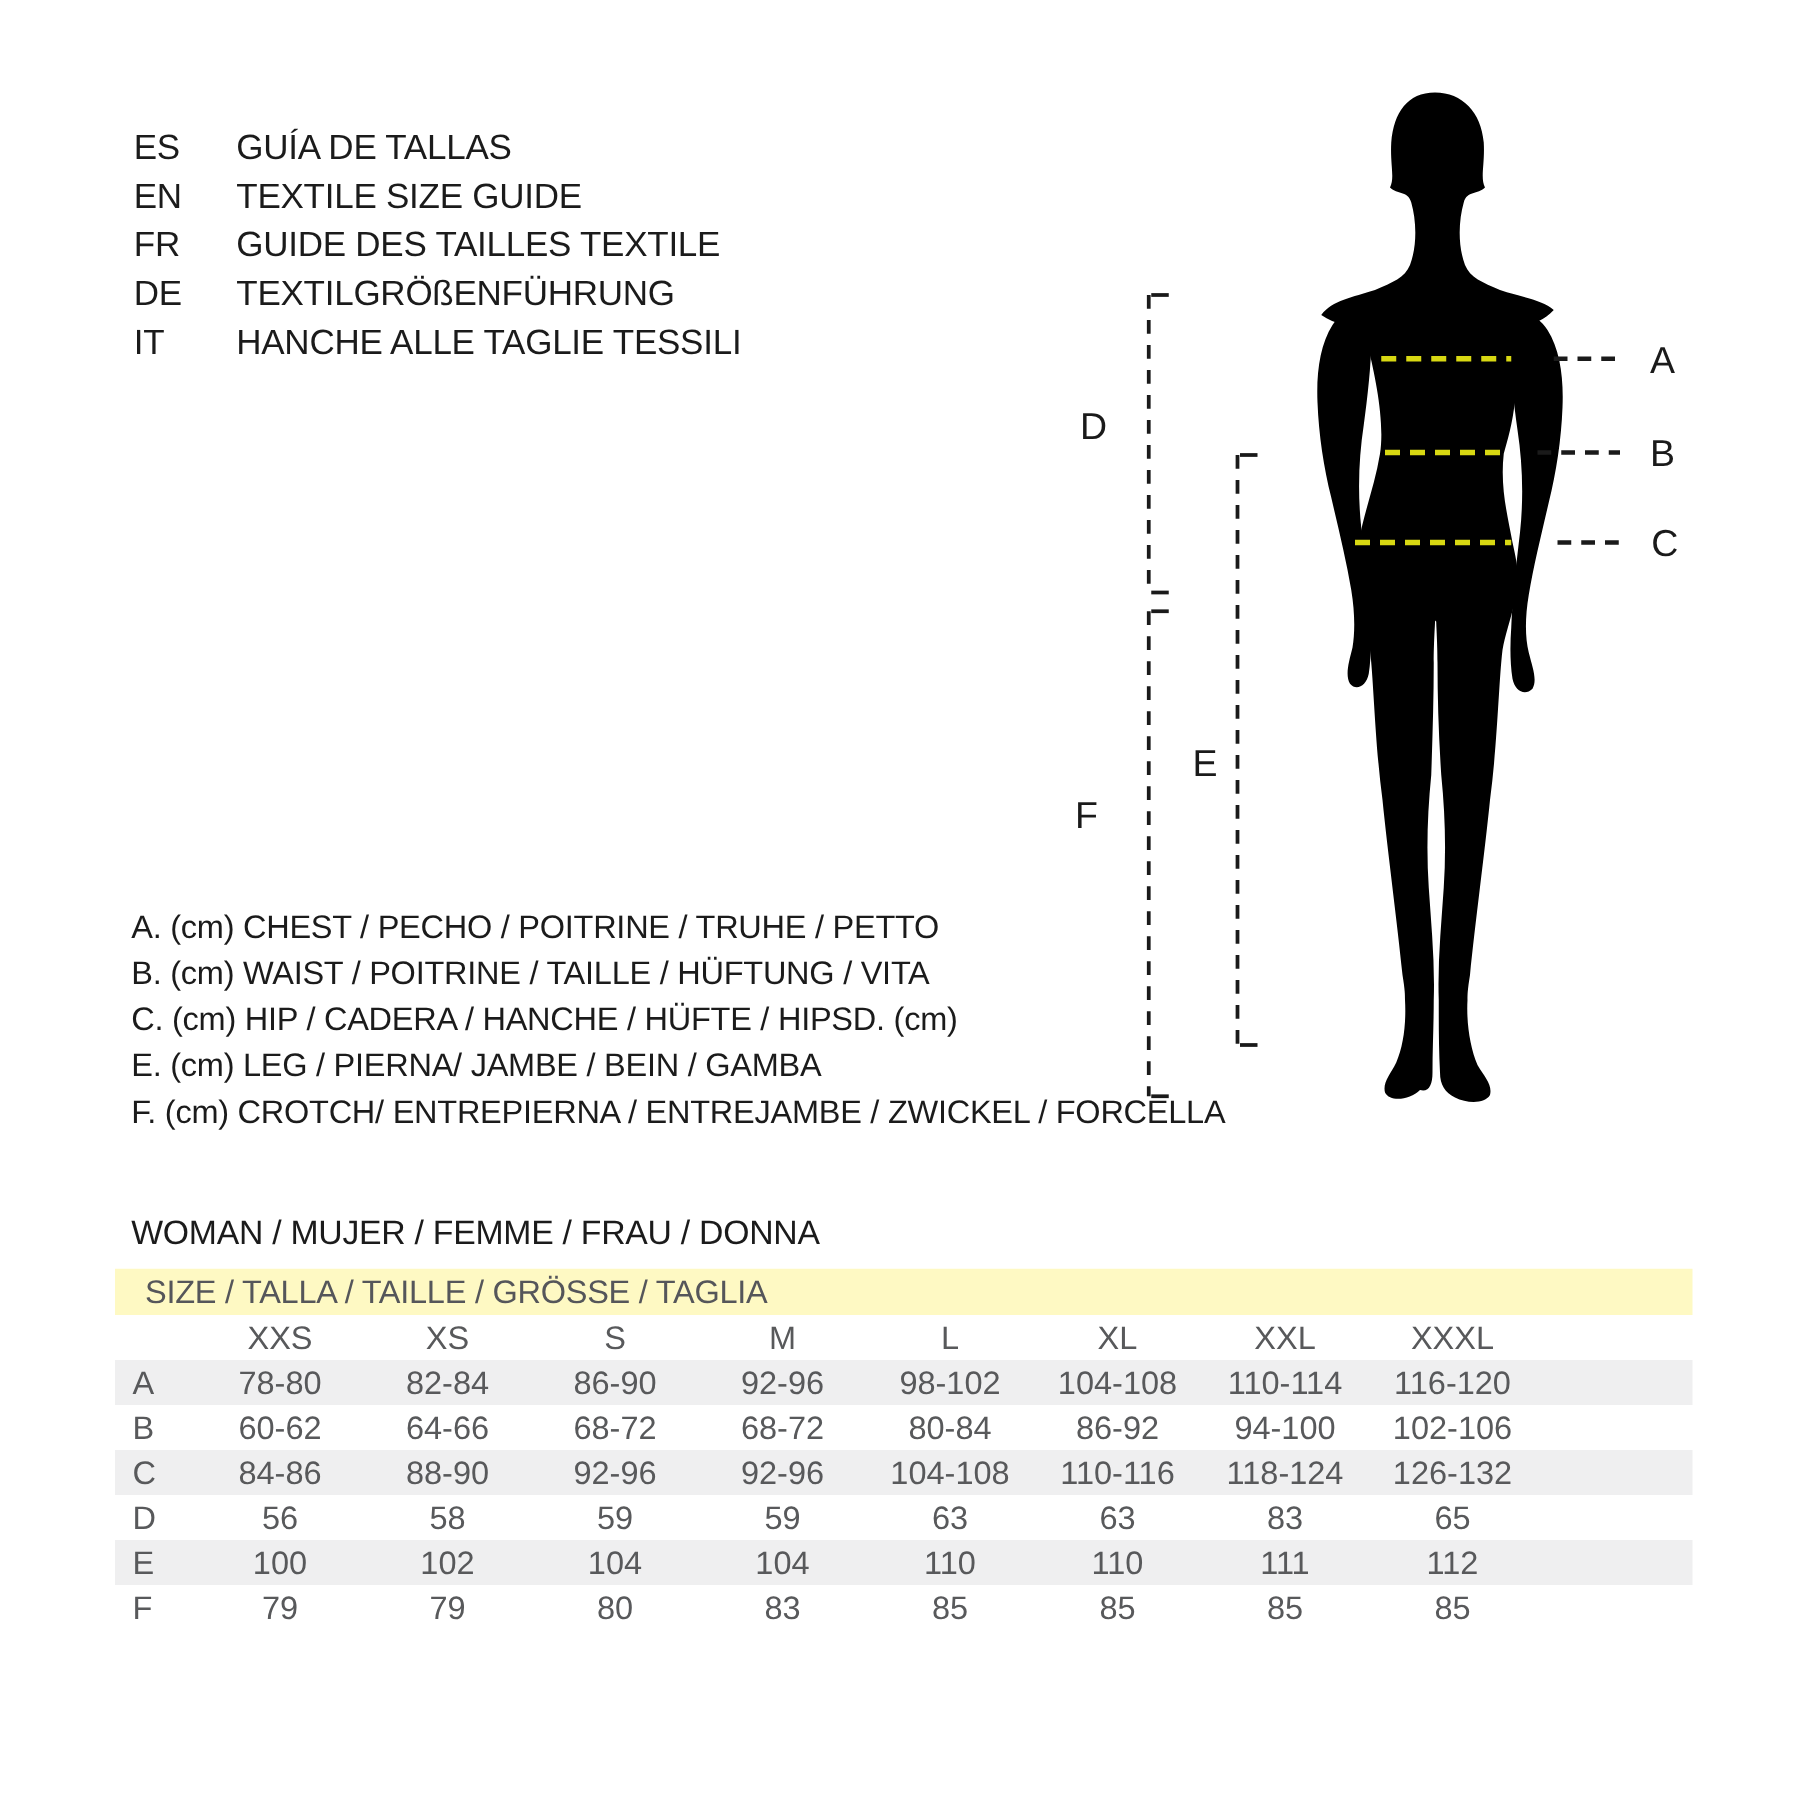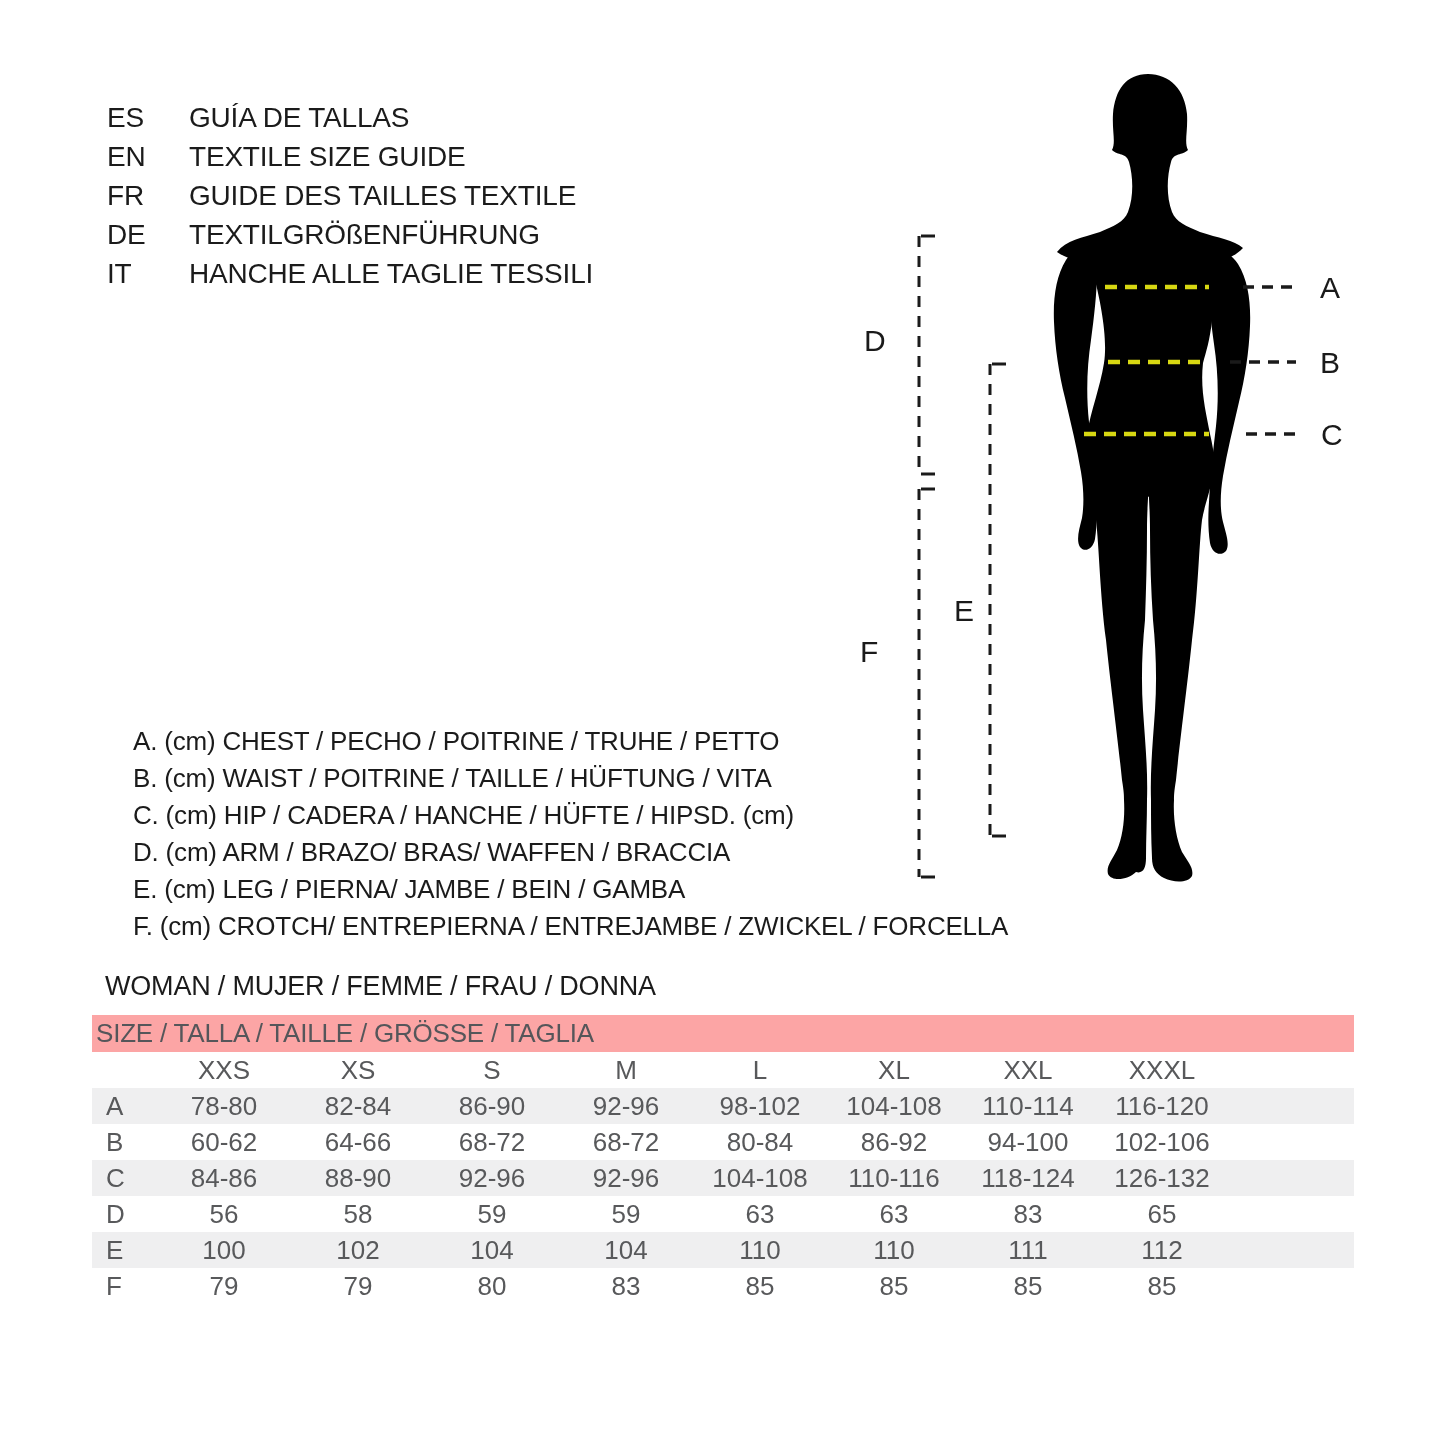--- a/index.html
+++ b/index.html
@@ -9,29 +9,29 @@
     background:#ffffff;
     font-family:"Liberation Sans", sans-serif;
     color:#1b1b1b;
     overflow:hidden;
   }
   
   .lang-block{position:absolute;left:107px;top:98px;}
   .lang-row{display:flex;height:39px;align-items:center;font-size:28px;letter-spacing:-0.2px;}
   .lang-row .code{width:82px;flex:0 0 82px;}
   
-  .legend-block{position:absolute;left:105px;top:723px;margin-left:28px;}
+  .legend-block{position:absolute;left:105px;top:723px;}
   .legend-line{height:37px;display:flex;align-items:center;font-size:26px;letter-spacing:-0.2px;white-space:nowrap;}
   
   .section-title{position:absolute;left:105px;top:971px;font-size:27px;letter-spacing:-0.2px;}
   
   .size-table{position:absolute;left:92px;top:1015px;width:1262px;font-size:26px;color:#58595b;}
   .size-table .thead{
-    height:37px;background:#fca5a5;color:#55565a;
-    display:flex;align-items:center;padding-left:4px;box-sizing:border-box;
+    height:37px;background:#fef9c3;color:#55565a;
+    display:flex;align-items:center;padding-left:24px;box-sizing:border-box;
     letter-spacing:-0.2px;
   }
   .trow{display:flex;height:36px;align-items:center;}
   .trow.stripe{background:#efeff0;}
   .tkey{flex:0 0 65px;padding-left:14px;box-sizing:border-box;text-align:left;}
   .tcell{flex:0 0 134px;text-align:center;}
   
   .diagram{position:absolute;left:840px;top:60px;}
   .diagram text{font-family:"Liberation Sans", sans-serif;font-size:30px;fill:#1a1a1a;}
 </style>
@@ -181,21 +181,20 @@
     <text x="1321" y="445">C</text>
     <text x="864" y="351">D</text>
     <text x="954" y="621">E</text>
     <text x="860" y="662">F</text>
   </svg>
 
   <div class="legend-block">
     <div class="legend-line">A. (cm) CHEST / PECHO / POITRINE / TRUHE / PETTO</div>
     <div class="legend-line">B. (cm) WAIST / POITRINE / TAILLE / HÜFTUNG / VITA</div>
     <div class="legend-line">C. (cm) HIP / CADERA / HANCHE / HÜFTE / HIPSD. (cm)</div>
-    <div class="legend-line">D. (cm) ARM / BRAZO/ BRAS/ WAFFEN / BRACCIA</div>
     <div class="legend-line">E. (cm) LEG / PIERNA/ JAMBE / BEIN / GAMBA</div>
     <div class="legend-line">F. (cm) CROTCH/ ENTREPIERNA / ENTREJAMBE / ZWICKEL / FORCELLA</div>
   </div>
 
   <div class="section-title">WOMAN / MUJER / FEMME / FRAU / DONNA</div>
 
   <div class="size-table">
     <div class="thead">SIZE / TALLA / TAILLE / GRÖSSE / TAGLIA</div>
 
     <div class="trow">

